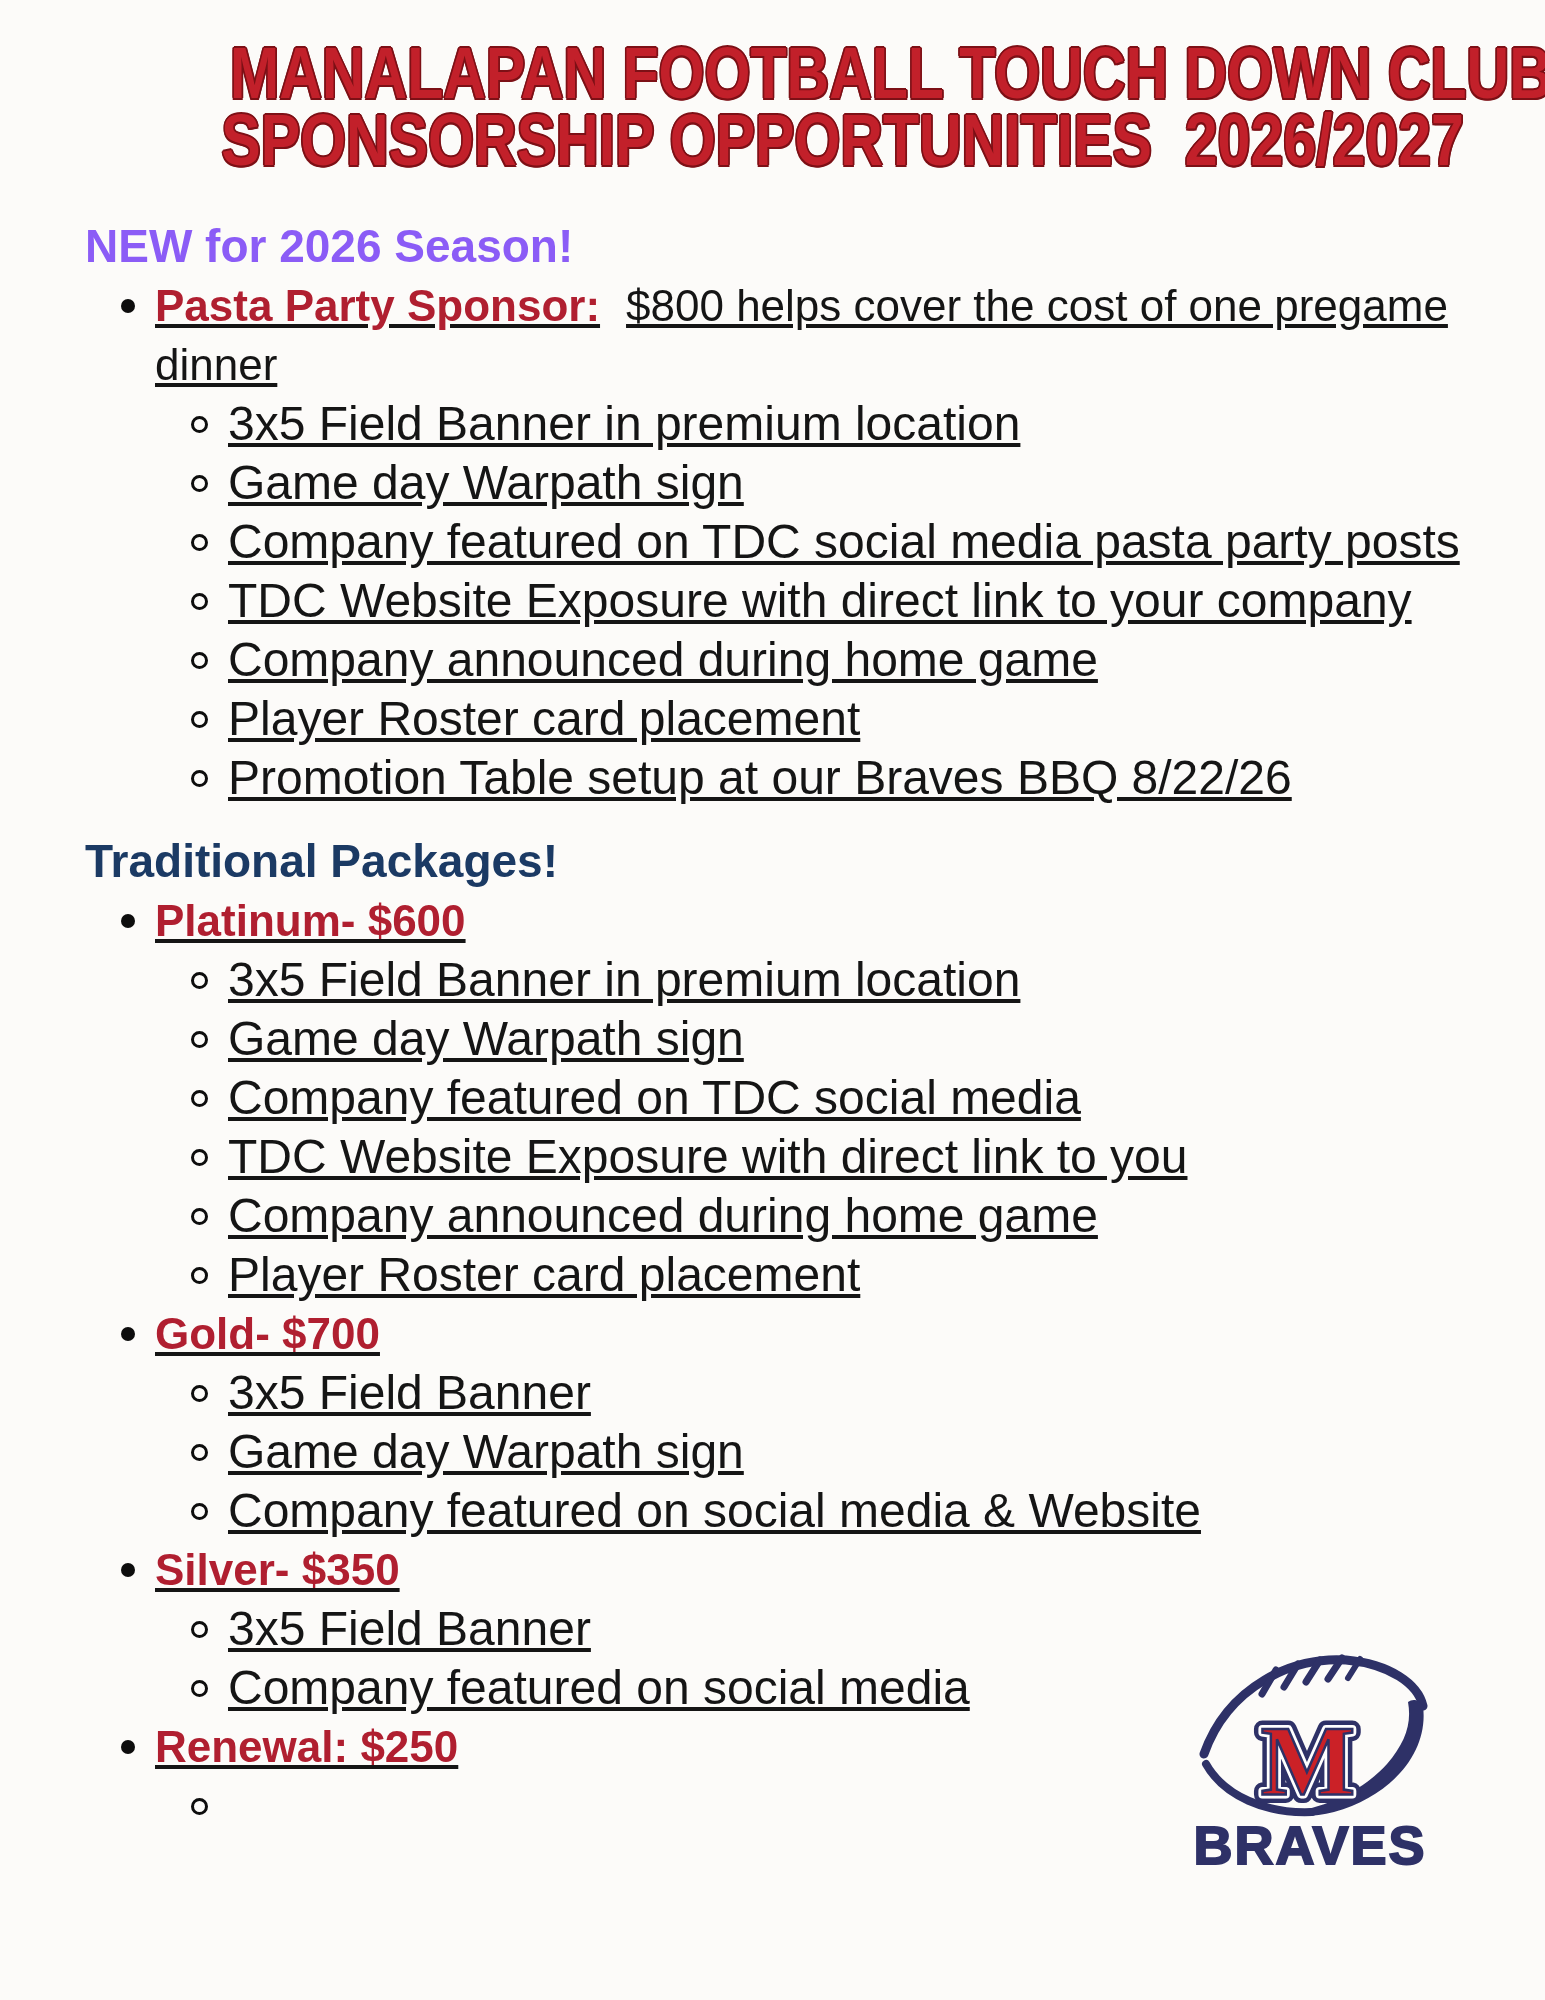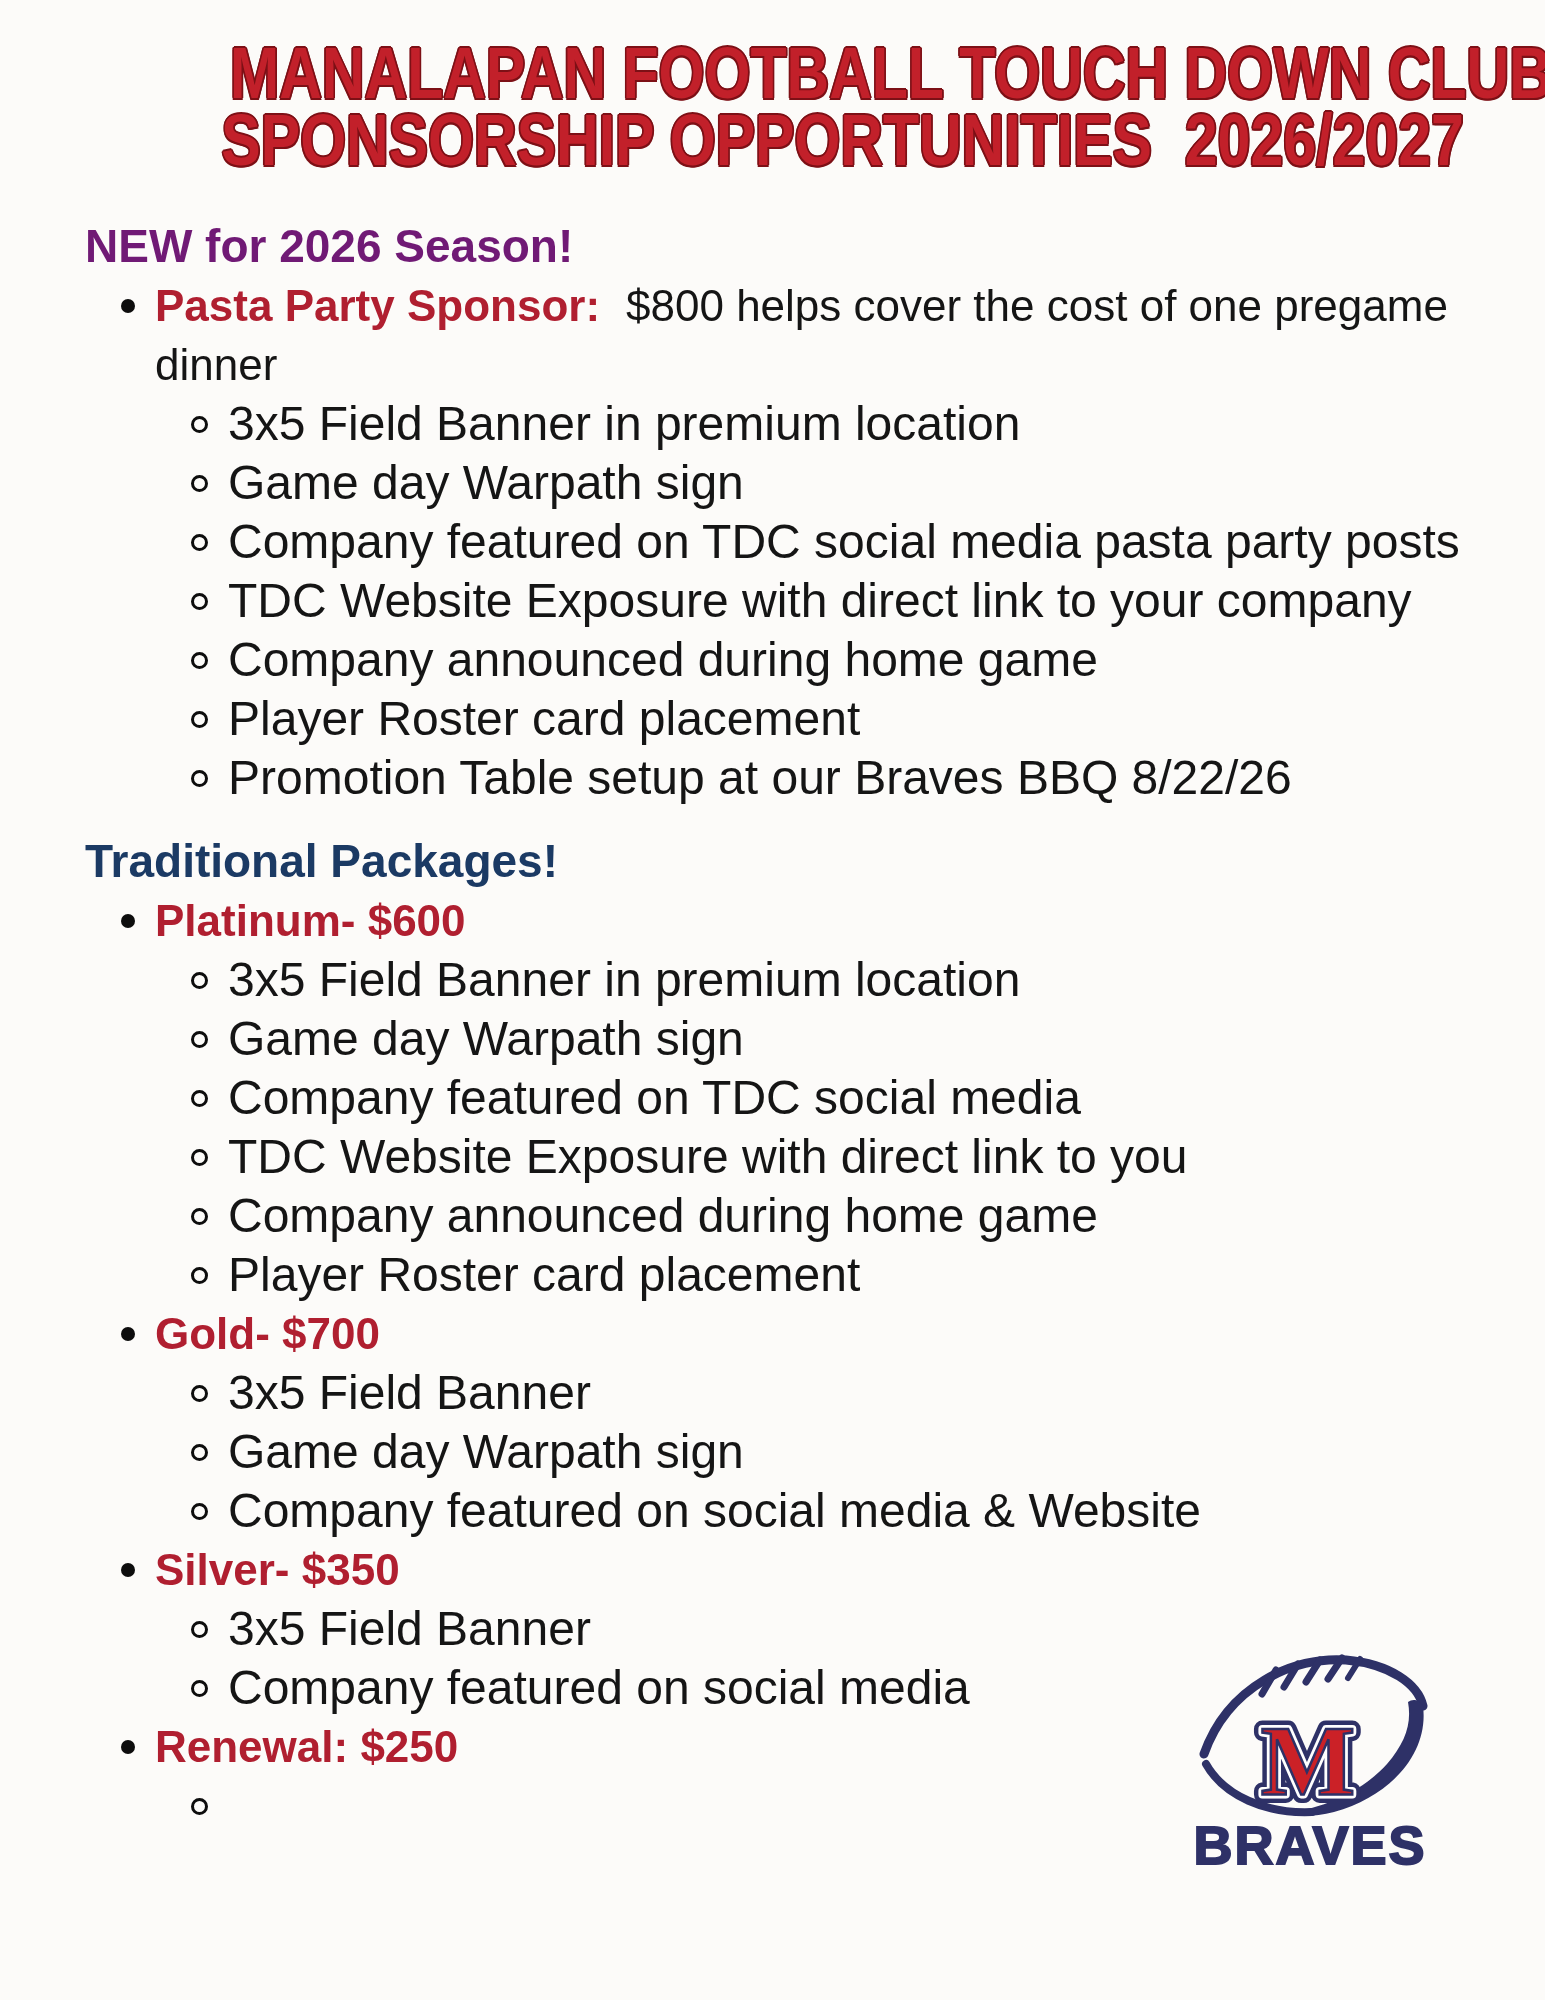--- a/index.html
+++ b/index.html
@@ -23,25 +23,25 @@
     transform:scaleX(0.82);
     transform-origin:50% 50%;
     text-shadow:
       2px 0 #7d1016,-2px 0 #7d1016,0 2px #7d1016,0 -2px #7d1016,
       1.5px 1.5px #7d1016,-1.5px -1.5px #7d1016,
       1.5px -1.5px #7d1016,-1.5px 1.5px #7d1016;
   }
 
   
   .section-heading{font-size:46px;font-weight:bold;line-height:59px;}
-  .h-new{color:#701a75;margin-top:43px;}
+  .h-new{color:#8b5cf6;margin-top:43px;}
   .h-trad{color:#1b3a64;margin-top:25px;}
 
   
-  ul{list-style:none;margin:0;padding:0;}
+  ul{list-style:none;margin:0;padding:0;text-decoration:underline;}
   .l1{
     position:relative;padding-left:70px;
     font-size:44px;line-height:59px;
     max-width:1310px;
   }
   .l1 .dot{
     position:absolute;left:36px;top:23px;
     width:14px;height:14px;border-radius:50%;background:#0d0d0d;
   }
   .pkg-label{color:#b01f30;font-weight:bold;}

